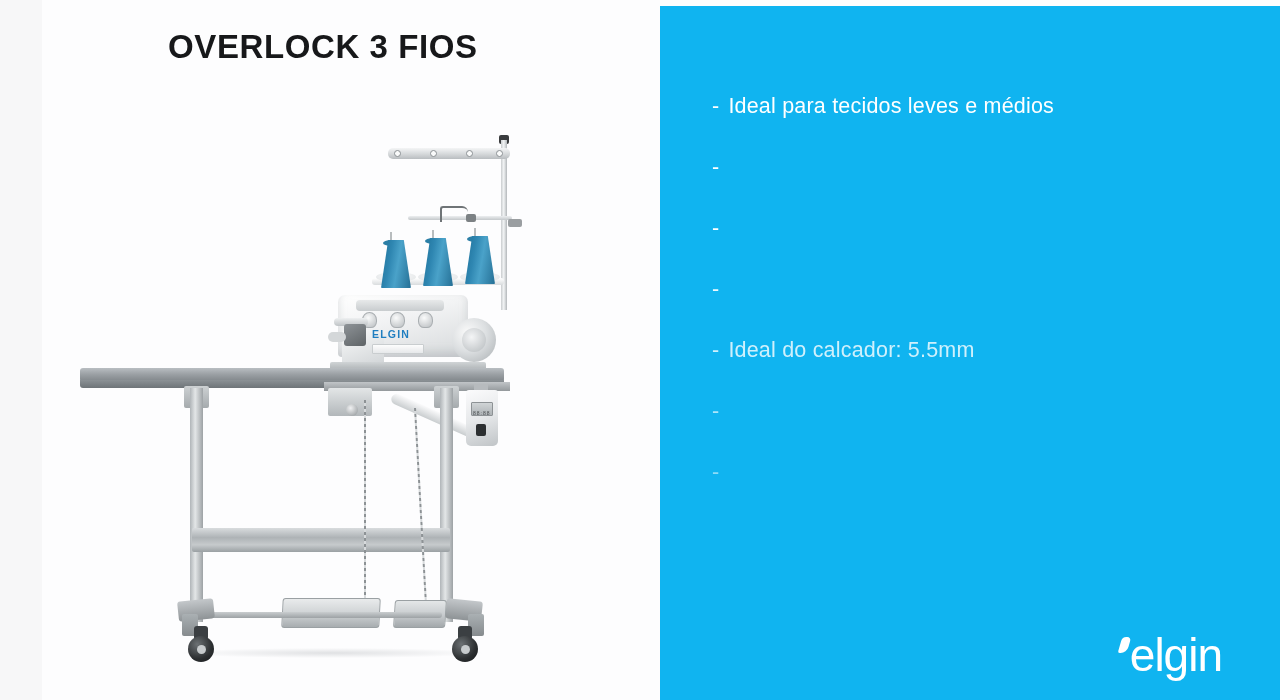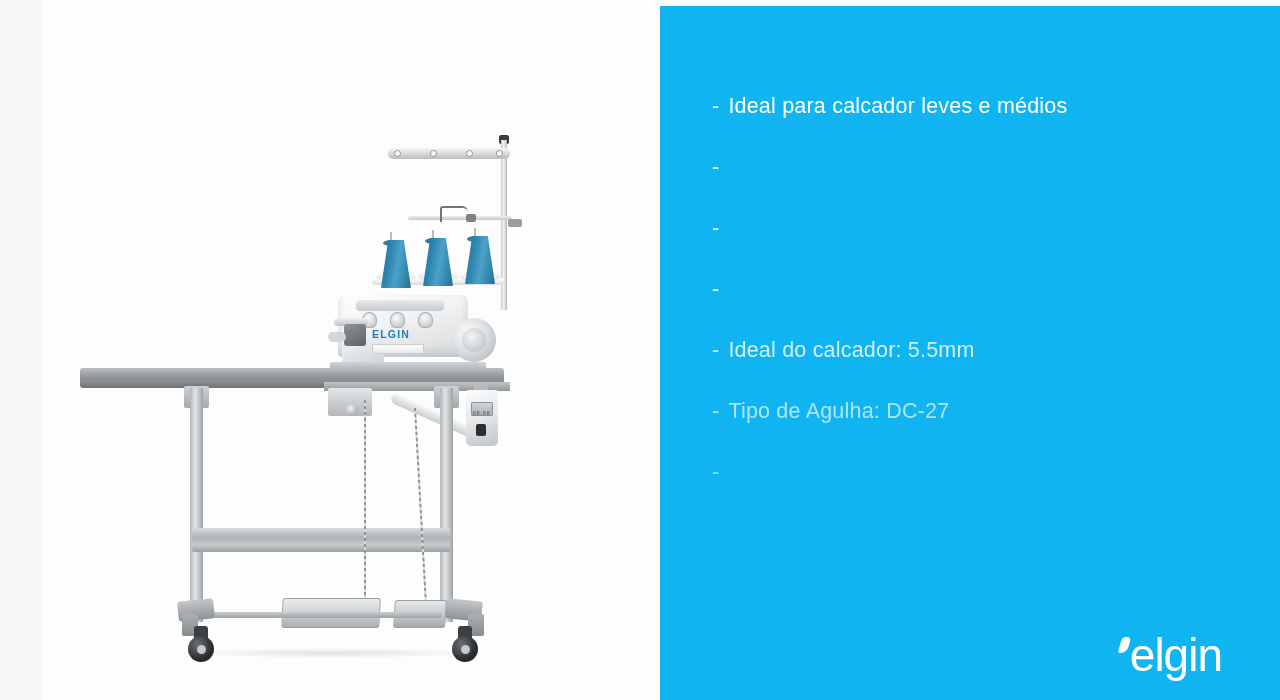--- a/index.html
+++ b/index.html
@@ -426,28 +426,29 @@
     <div class="pc caster-fork" style="left:152px; top:626px;"></div>
     <div class="pc caster-fork" style="left:416px; top:626px;"></div>
     <div class="pc caster" style="left:146px; top:636px;"></div>
     <div class="pc caster" style="left:410px; top:636px;"></div>
     <div class="pc caster-hub" style="left:155px; top:645px;"></div>
     <div class="pc caster-hub" style="left:419px; top:645px;"></div>
 
     <div class="pc shadow"></div>
   </div>
 
+  <div class="title">OVERLOCK 3 FIOS</div>
 
   <div class="blue-panel">
 
     <div class="spec-list">
 
       <div class="spec-item op-100">
         <span class="spec-dash">-</span>
-        <span>Ideal para calcador leves e médios</span>
+        <span>Ideal para tecidos leves e médios</span>
       </div>
 
       <div class="spec-item op-100">
         <span class="spec-dash">-</span>
       </div>
 
       <div class="spec-item op-100">
         <span class="spec-dash">-</span>
       </div>
 
@@ -455,21 +456,20 @@
         <span class="spec-dash">-</span>
       </div>
 
       <div class="spec-item op-80">
         <span class="spec-dash">-</span>
         <span>Ideal do calcador: 5.5mm</span>
       </div>
 
       <div class="spec-item op-66">
         <span class="spec-dash">-</span>
-        <span>Tipo de Agulha: DC-27</span>
       </div>
 
       <div class="spec-item op-52">
         <span class="spec-dash">-</span>
       </div>
 
     </div>
 
     <div class="elgin-logo">
       <span class="elgin-tick"></span>

